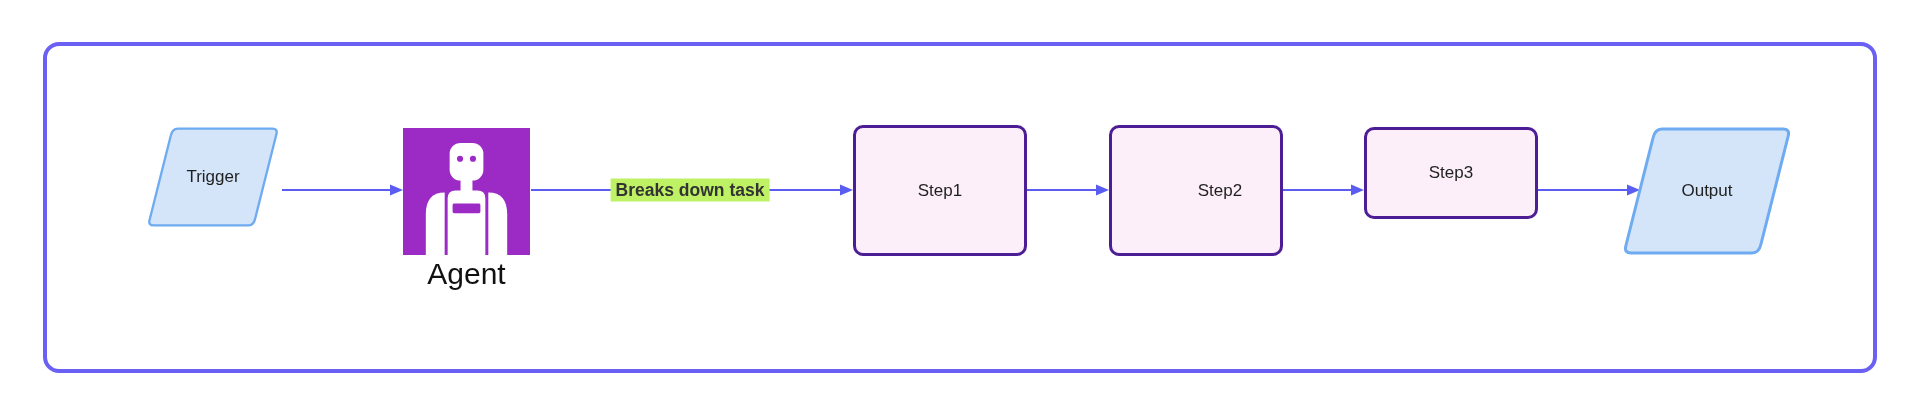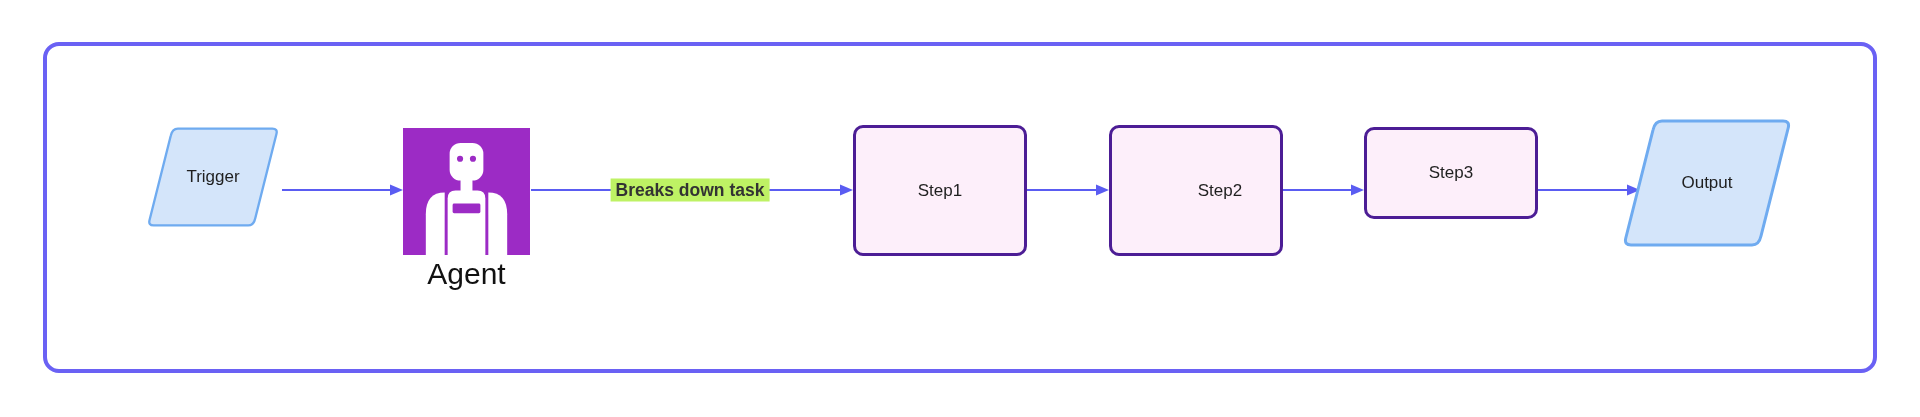--- a/index.html
+++ b/index.html
@@ -33,21 +33,21 @@
   .arrow { position: absolute; height: 12px; }
   .arrow svg { display: block; width: 100%; height: 100%; }
 
   .edge-label {
     position: absolute; left: 690px; top: 190px; transform: translate(-50%, -50%);
     background: #bef264; padding: 1px 5px; font-size: 17.5px; font-weight: bold;
     color: #333333; white-space: nowrap; z-index: 3;
   }
 
   .t-trigger { left: 128px; top: 127px; width: 170px; height: 100px; }
-  .t-output  { left: 1622px; top: 119px; width: 170px; height: 128px; }
+  .t-output  { left: 1622px; top: 127px; width: 170px; height: 128px; }
   .t-step1   { left: 853px;  top: 125px; width: 174px; height: 131px; }
   .t-step2   { left: 1109px; top: 125px; width: 174px; height: 131px; padding-left: 48px; }
   .t-step3   { left: 1364px; top: 127px; width: 174px; height: 92px; }
 
   .a1 { left: 282px;  top: 184px; width: 121px; }
   .a2 { left: 531px;  top: 184px; width: 322px; }
   .a3 { left: 1027px; top: 184px; width: 82px; }
   .a4 { left: 1283px; top: 184px; width: 81px; }
   .a5 { left: 1538px; top: 184px; width: 102px; }
 </style>

